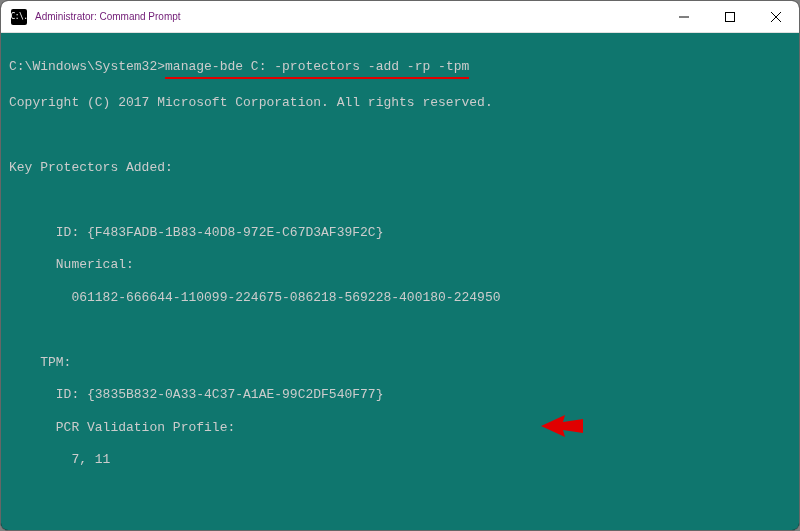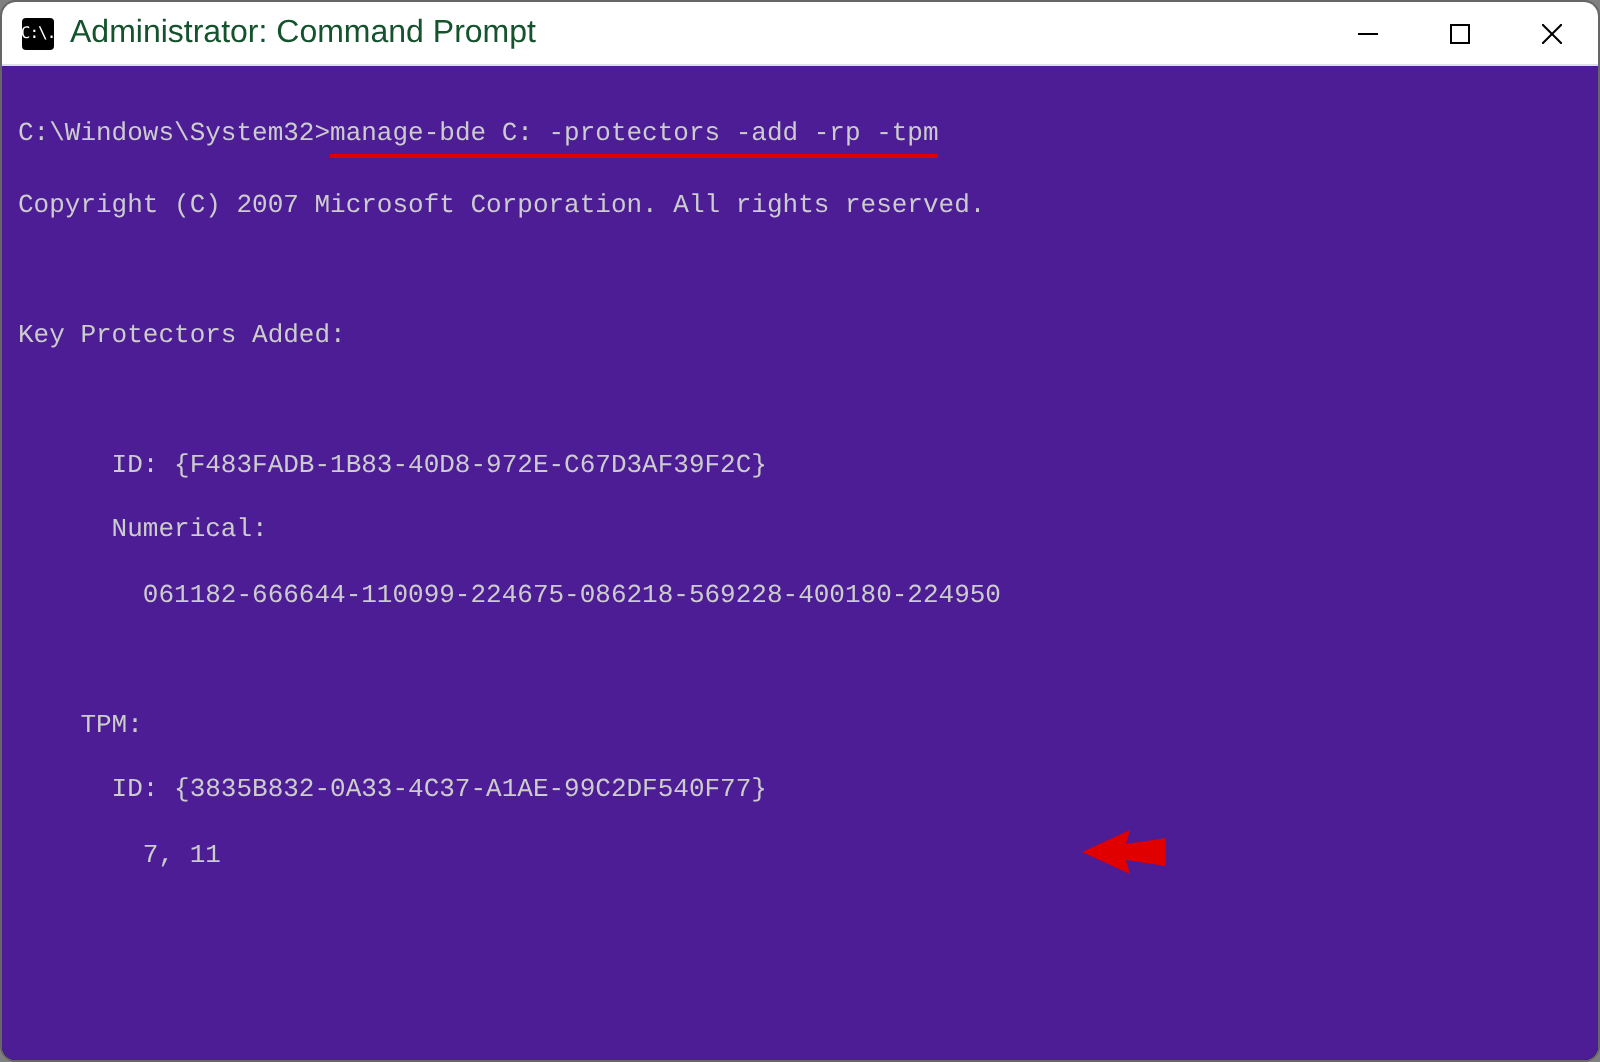--- a/index.html
+++ b/index.html
@@ -37,37 +37,37 @@
     align-items: center;
     justify-content: center;
     background: #000;
     color: #fff;
     font-size: 8px;
     font-family: Consolas, monospace;
     border-radius: 2px;
     letter-spacing: -0.5px;
   }
   .titlebar-text {
-    font-size: 16px;
-    color: #14532d;
+    font-size: 10px;
+    color: #701a75;
     flex: 1;
   }
   .winbtns { display: flex; height: 100%; }
   .winbtn {
     width: 46px;
     height: 100%;
     display: flex;
     align-items: center;
     justify-content: center;
     color: #000;
   }
   .winbtn svg { width: 10px; height: 10px; }
   .terminal {
     flex: 1;
-    background: #4c1d95;
+    background: #0f766e;
     color: #ccc;
     font-family: Consolas, "Courier New", monospace;
     font-size: 13px;
     line-height: 1.25;
     padding: 10px 8px 8px 8px;
     white-space: pre;
     overflow: hidden;
     position: relative;
   }
   .line { white-space: pre; }
@@ -102,30 +102,31 @@
         <svg viewBox="0 0 10 10">
             <line x1="0" y1="0" x2="10" y2="10" stroke="black" stroke-width="1"></line>
             <line x1="10" y1="0" x2="0" y2="10" stroke="black" stroke-width="1"></line>
           </svg>
       </div>
     </div>
   </div>
 
   <div class="terminal">
 <div class="line"><span>C:\Windows\System32&gt;</span><span class="underline-red">manage-bde C: -protectors -add -rp -tpm</span></div>
-<div class="line">Copyright (C) 2007 Microsoft Corporation. All rights reserved.</div>
+<div class="line">Copyright (C) 2017 Microsoft Corporation. All rights reserved.</div>
 <div class="line"> </div>
 <div class="line">Key Protectors Added:</div>
 <div class="line"> </div>
 <div class="line">      ID: {F483FADB-1B83-40D8-972E-C67D3AF39F2C}</div>
 <div class="line">      Numerical:</div>
 <div class="line">        061182-666644-110099-224675-086218-569228-400180-224950</div>
 <div class="line"> </div>
 <div class="line">    TPM:</div>
 <div class="line">      ID: {3835B832-0A33-4C37-A1AE-99C2DF540F77}</div>
+<div class="line">      PCR Validation Profile:</div>
 <div class="line">        7, 11</div>
 
 
 
 
 
 
 
 
 

